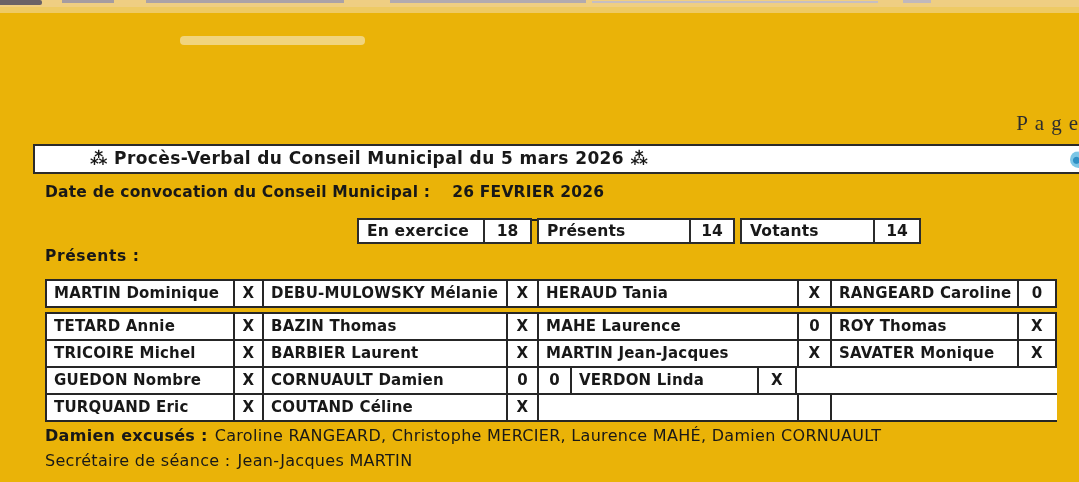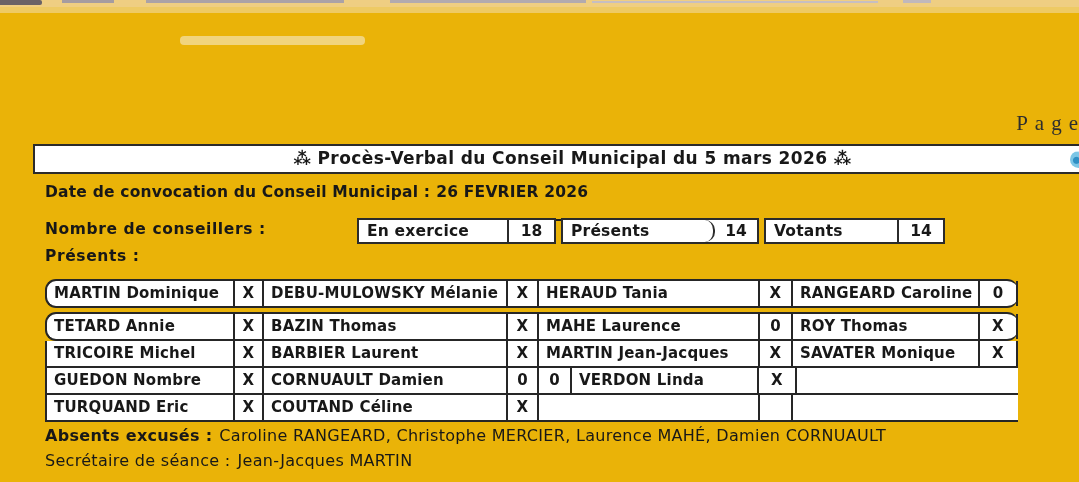--- a/index.html
+++ b/index.html
@@ -16,47 +16,47 @@
   .a2{left:62px;top:0;width:52px;height:3px;background:#a59ca0;}
   .a3{left:146px;top:0;width:198px;height:3px;background:#aba2a6;}
   .a4{left:390px;top:0;width:196px;height:3px;background:#b2aaae;}
   .a5{left:592px;top:1px;width:286px;height:2px;background:#c6bec2;}
   .a6{left:903px;top:0;width:28px;height:3px;background:#c0b8bc;}
   .smudge{left:180px;top:36px;width:185px;height:9px;background:#f5efdf;opacity:.55;border-radius:4px;}
 
   .page-label{position:absolute;top:111px;right:-6px;font-family:"Liberation Serif","DejaVu Serif",serif;font-size:21px;letter-spacing:7px;color:#2e2e2e;white-space:nowrap;}
 
   .title-bar{position:absolute;top:144px;left:33px;right:-3px;height:30px;border:2px solid #2b2b2b;background:#fff;box-sizing:border-box;}
-  .title-text{display:block;text-align:center;padding-left:30px;line-height:25px;font-size:17px;font-weight:700;letter-spacing:.4px;white-space:nowrap;}
+  .title-text{display:block;padding-left:55px;line-height:25px;font-size:17px;font-weight:700;letter-spacing:.4px;white-space:nowrap;}
   .blue-mark{position:absolute;right:-7px;top:5px;width:17px;height:17px;border-radius:50%;
     background:radial-gradient(circle at 38% 55%, #2f8fc4 0 3px, #7cc6e6 4px 8px, #cdeaf7 9px);}
 
   .line{position:absolute;left:45px;white-space:nowrap;font-size:15.5px;letter-spacing:.2px;}
   .convocation{top:183px;font-weight:700;}
-  .convocation .date{border-bottom:2px solid #1d1d1d;padding-bottom:18px;margin-left:6px;}
+  .convocation .date{border-bottom:2px solid #1d1d1d;padding-bottom:18px;margin-left:22px;}
   .counters-label{top:220px;font-weight:700;letter-spacing:.6px;}
   .presents-label{top:247px;font-weight:700;letter-spacing:.6px;}
 
   .counts{position:absolute;top:218px;left:357px;display:flex;gap:5px;}
   .cbox{display:flex;border:2px solid #2b2b2b;background:#fff;height:26px;box-sizing:border-box;}
   .clabel{padding:0 8px;line-height:22px;font-size:15.5px;font-weight:700;letter-spacing:.2px;box-sizing:border-box;border-right:2px solid #2b2b2b;}
   .cvalue{text-align:center;line-height:22px;font-size:15.5px;font-weight:700;box-sizing:border-box;}
-  .b0 .clabel{width:150px;} .b0 .cvalue{width:45px;}
-  .b1 .clabel{width:152px;border-radius:10px;} .b1 .cvalue{width:42px;}
+  .b0 .clabel{width:126px;} .b0 .cvalue{width:45px;}
+  .b1 .clabel{width:152px;} .b1 .cvalue{width:42px;}
   .b2 .clabel{width:133px;} .b2 .cvalue{width:44px;}
 
   .attendance{position:absolute;top:279px;left:45px;}
   .trow{display:flex;border-left:2px solid #262626;border-bottom:2px solid #262626;background:#fff;height:25px;box-sizing:content-box;}
-  .trow.topb{border-top:2px solid #262626;border-radius:11px;}
+  .trow.topb{border-top:2px solid #262626;}
   .trow.gap{margin-bottom:4px;}
   .cell{border-right:2px solid #262626;box-sizing:border-box;overflow:hidden;white-space:nowrap;line-height:24px;font-size:15px;font-weight:700;letter-spacing:.2px;}
   .name{padding:0 7px;}
   .mark{text-align:center;}
   .w-n1{width:188px}.w-m1{width:29px}.w-n2{width:244px}.w-m2{width:31px}
-  .w-n3{width:221px}.w-m3{width:33px}.w-n4{width:187px}.w-m4{width:38px}
+  .w-n3{width:260px}.w-m3{width:33px}.w-n4{width:187px}.w-m4{width:38px}
 
   .absents{top:426px;font-size:16px;}
   .absents .lbl{font-weight:700;margin-right:7px;letter-spacing:.3px;}
   .secretary{top:451px;font-size:16px;}
   .secretary .lbl{font-weight:400;margin-right:7px;letter-spacing:.3px;}
   .val{font-weight:400;letter-spacing:.3px;}
 </style>
 </head>
 <body>
 
@@ -76,21 +76,20 @@
 
   <div class="title-bar">
     <span class="title-text">⁂ Procès-Verbal du Conseil Municipal du 5 mars 2026 ⁂</span>
     <span class="blue-mark"></span>
   </div>
 
   <div class="line convocation">
     <span>Date de convocation du Conseil Municipal :</span><span class="date">26 FEVRIER 2026</span>
   </div>
 
-  <div class="line counters-label">Nombre de conseillers :</div>
 
   <div class="counts">
     <div class="cbox b0">
       <div class="clabel">En exercice</div>
       <div class="cvalue">18</div>
     </div>
     <div class="cbox b1">
       <div class="clabel">Présents</div>
       <div class="cvalue">14</div>
     </div>
@@ -152,20 +151,20 @@
       <div class="cell mark w-m1">X</div>
       <div class="cell name w-n2">COUTAND Céline</div>
       <div class="cell mark w-m2">X</div>
       <div class="cell name w-n3"></div>
       <div class="cell mark w-m3"></div>
     </div>
 
   </div>
 
   <div class="line absents">
-    <span class="lbl">Absents excusés :</span><span class="val">Caroline RANGEARD, Christophe MERCIER, Laurence MAHÉ, Damien CORNUAULT</span>
+    <span class="lbl">Damien excusés :</span><span class="val">Caroline RANGEARD, Christophe MERCIER, Laurence MAHÉ, Damien CORNUAULT</span>
   </div>
 
   <div class="line secretary">
     <span class="lbl">Secrétaire de séance :</span><span class="val">Jean-Jacques MARTIN</span>
   </div>
 
 </div>
 
 </body></html>

